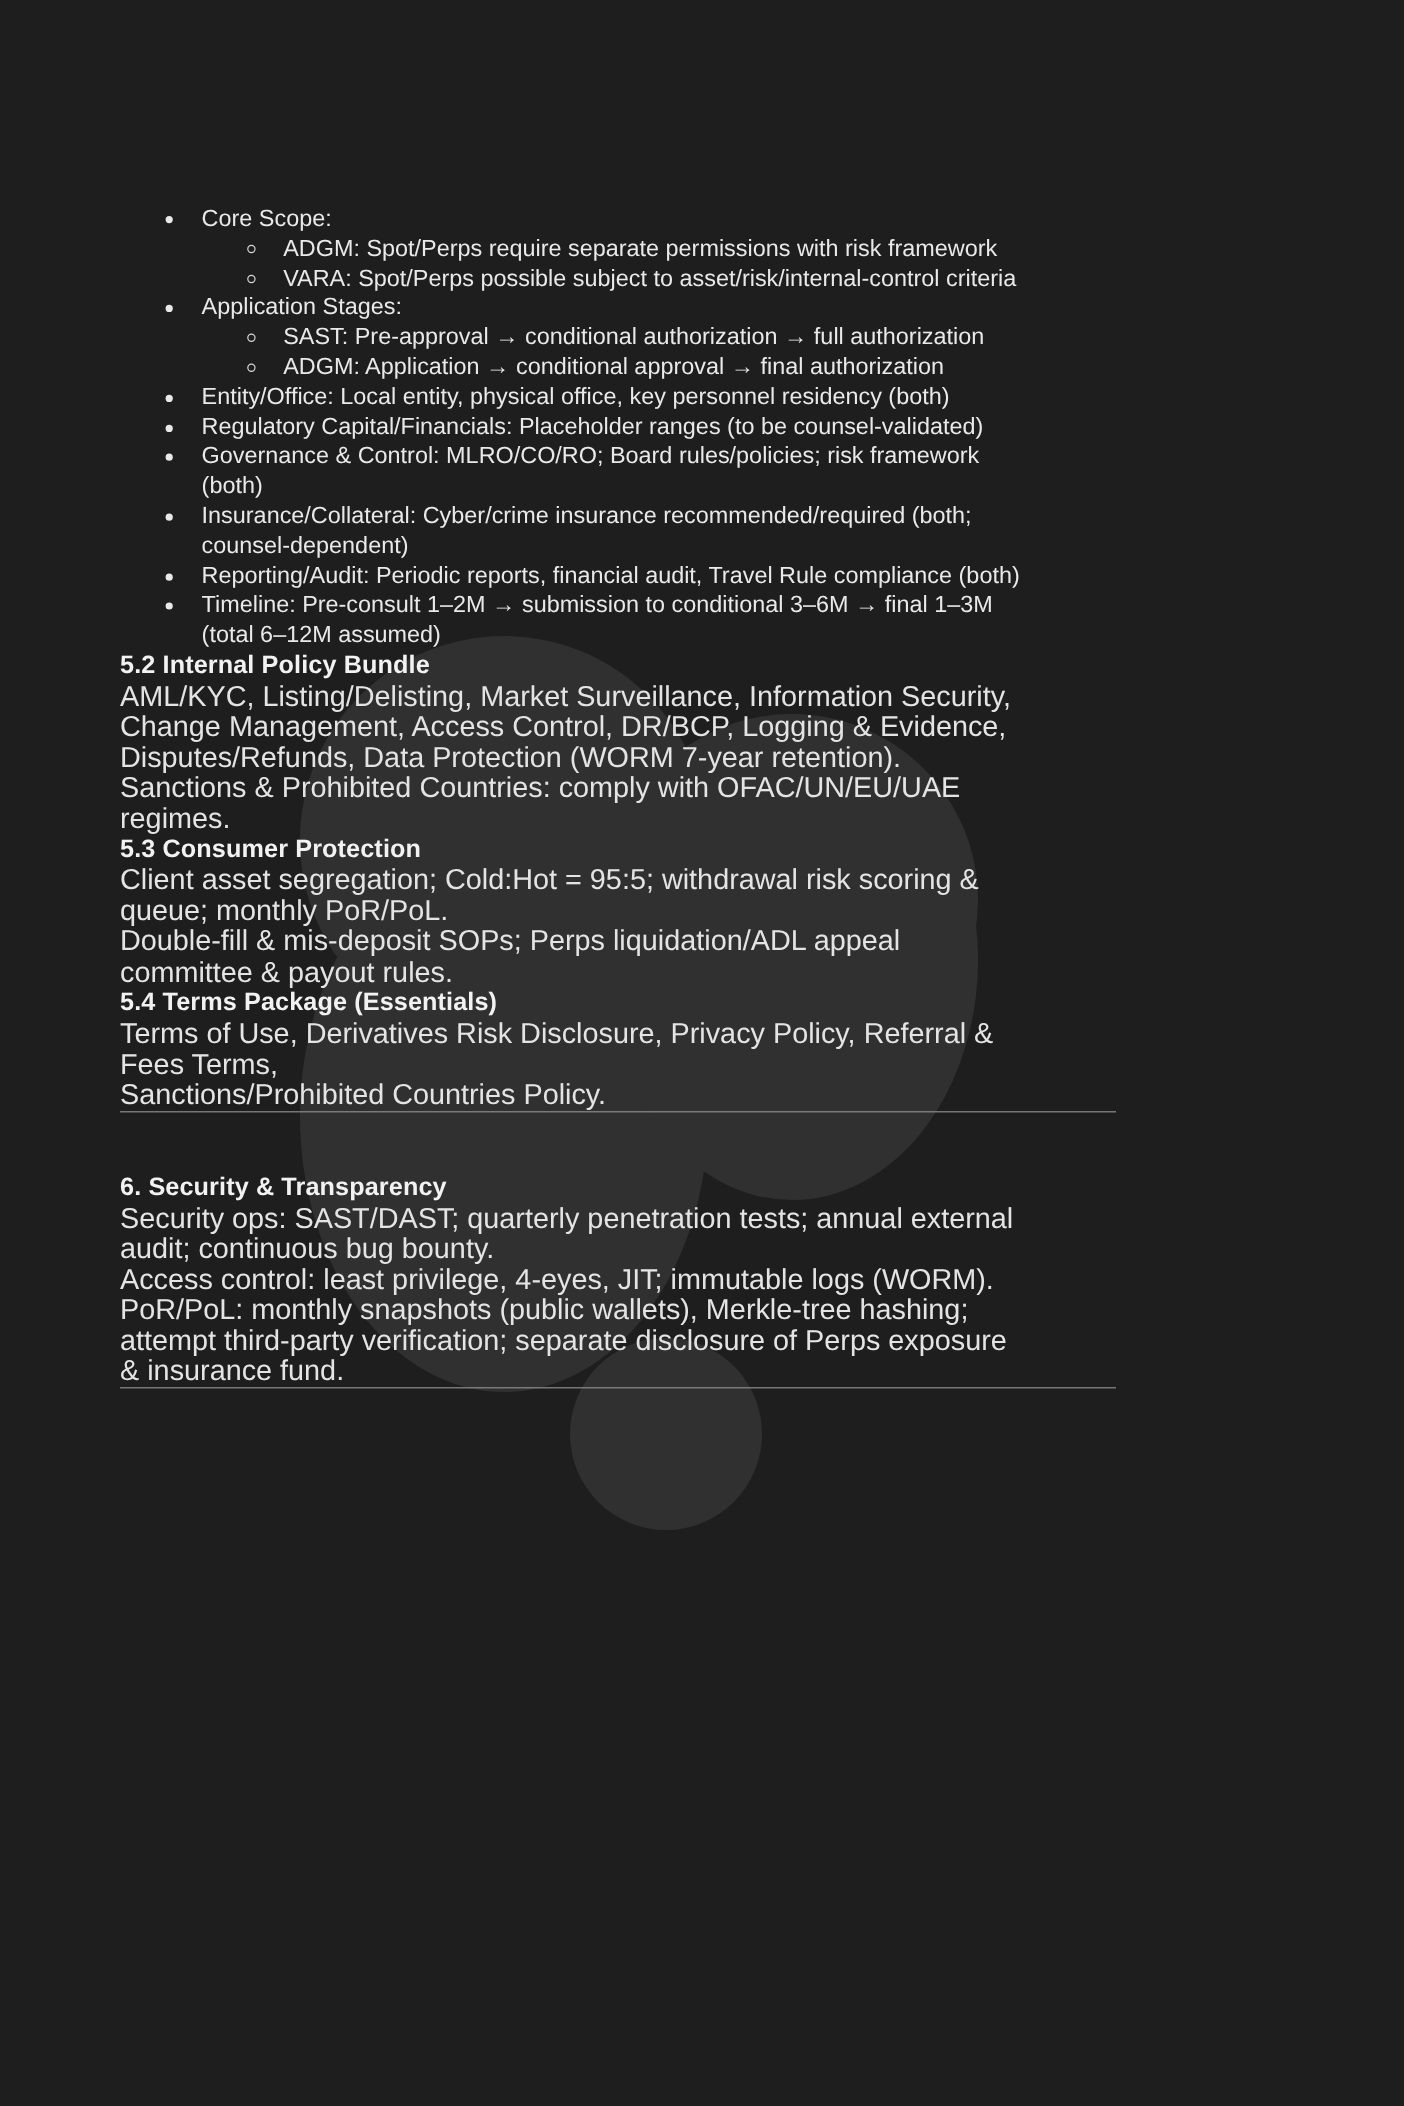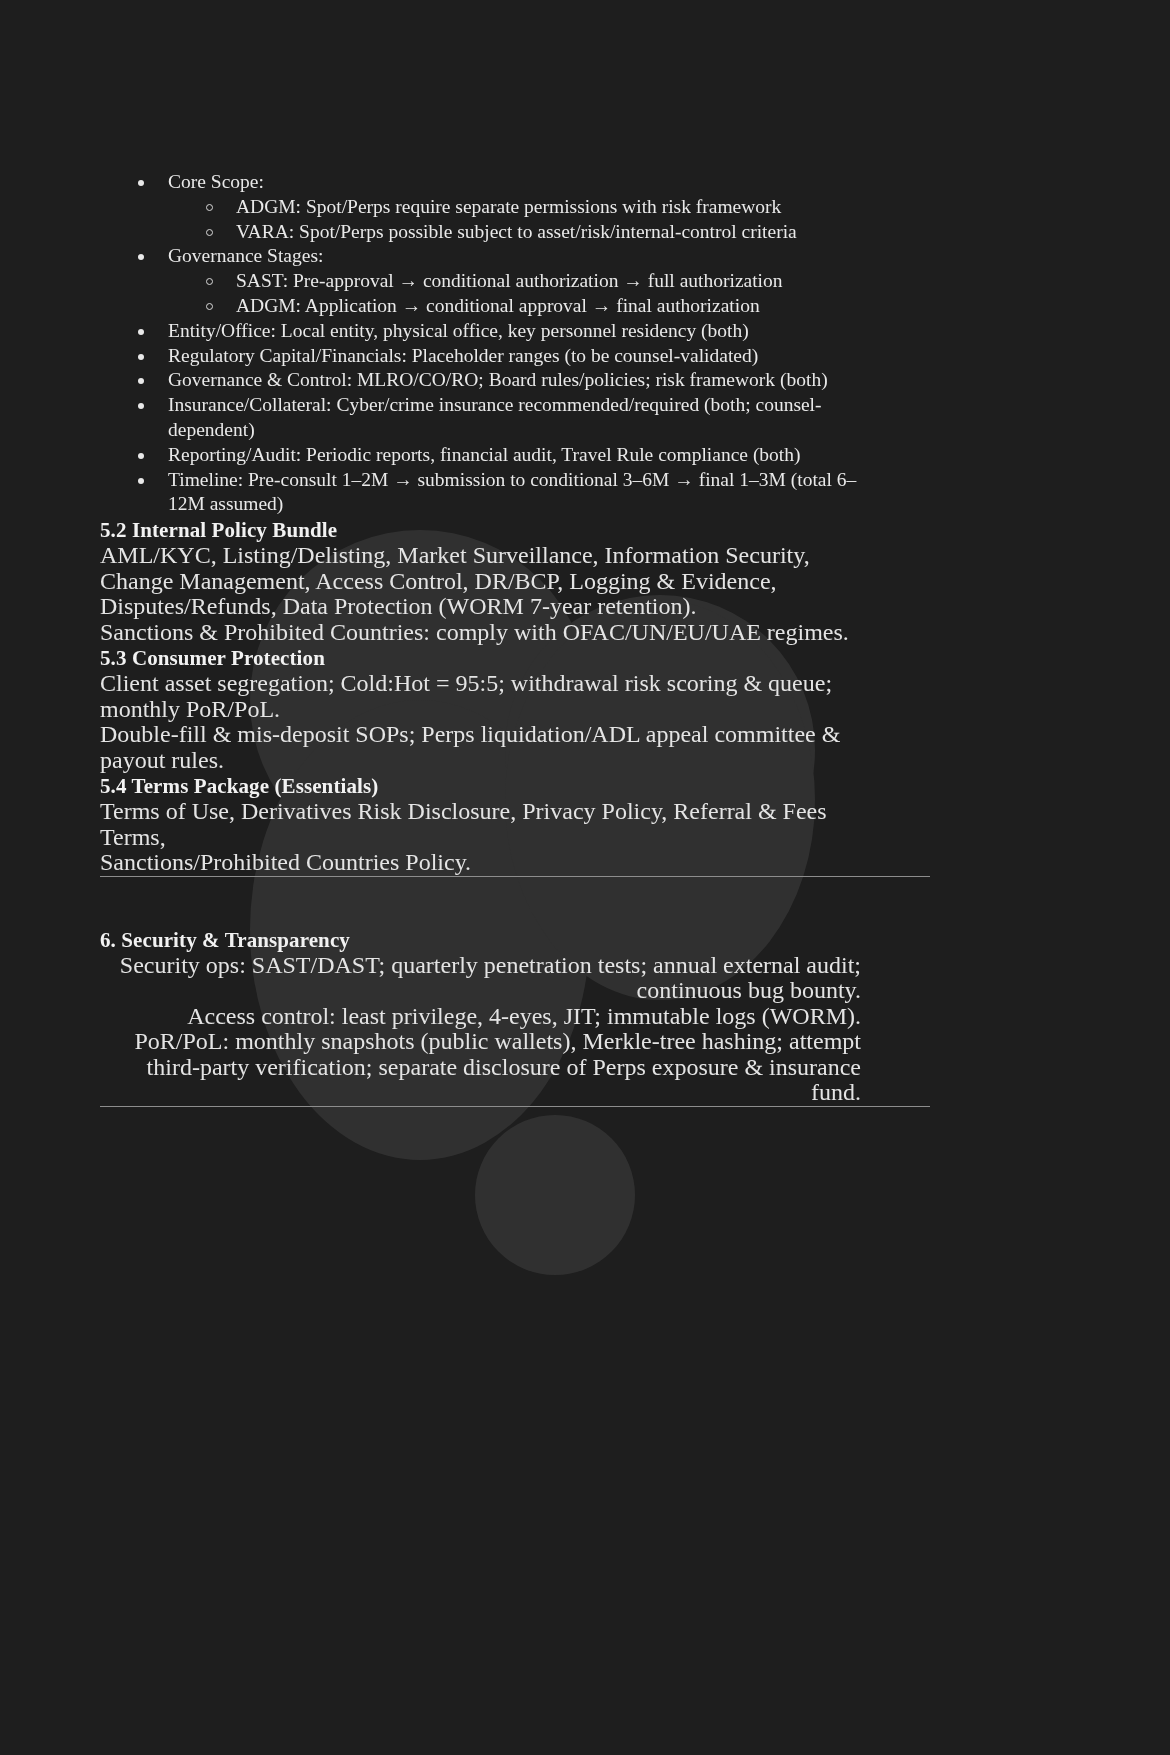--- a/index.html
+++ b/index.html
@@ -28,21 +28,20 @@
     z-index: 0;
   }
 
   
   #page {
     position: relative;
     z-index: 1;
     padding: 170px 100px 0 100px;
     box-sizing: border-box;
     width: 961px;
-    font-family: Liberation Serif, serif;
   }
 
   
   ul.lvl1 {
     list-style: none;
     margin: 0;
     padding: 0;
   }
   ul.lvl1 > li.bullet {
     position: relative;
@@ -105,21 +104,21 @@
   p.body-text {
     font-size: 24px;
     line-height: 25.5px;
     color: #e4e4e4;
     margin: 0;
     max-width: 840px;
   }
   .p-5-2 { margin-top: 27px; }
   .p-5-3 { margin-top: 26px; }
   .p-5-4 { margin-top: 26px; }
-  .p-6   { margin-top: 26px; text-align: right; }
+  .p-6   { margin-top: 26px; }
 
   
   hr.divider {
     border: none;
     border-top: 1.4px solid #8d8d8d;
     margin: 0;
     width: 830px;
   }
   .div-1 { margin-top: 48px; }
   .div-2 { margin-top: 48px; }
@@ -151,21 +150,21 @@
         <li class="bullet2">
           <span>ADGM: Spot/Perps require separate permissions with risk framework</span>
         </li>
         <li class="bullet2">
           <span>VARA: Spot/Perps possible subject to asset/risk/internal-control criteria</span>
         </li>
       </ul>
     </li>
 
     <li class="bullet">
-      <span>Governance Stages:</span>
+      <span>Application Stages:</span>
       <ul class="lvl2">
         <li class="bullet2">
           <span>SAST: Pre-approval → conditional authorization → full authorization</span>
         </li>
         <li class="bullet2">
           <span>ADGM: Application → conditional approval → final authorization</span>
         </li>
       </ul>
     </li>
 

